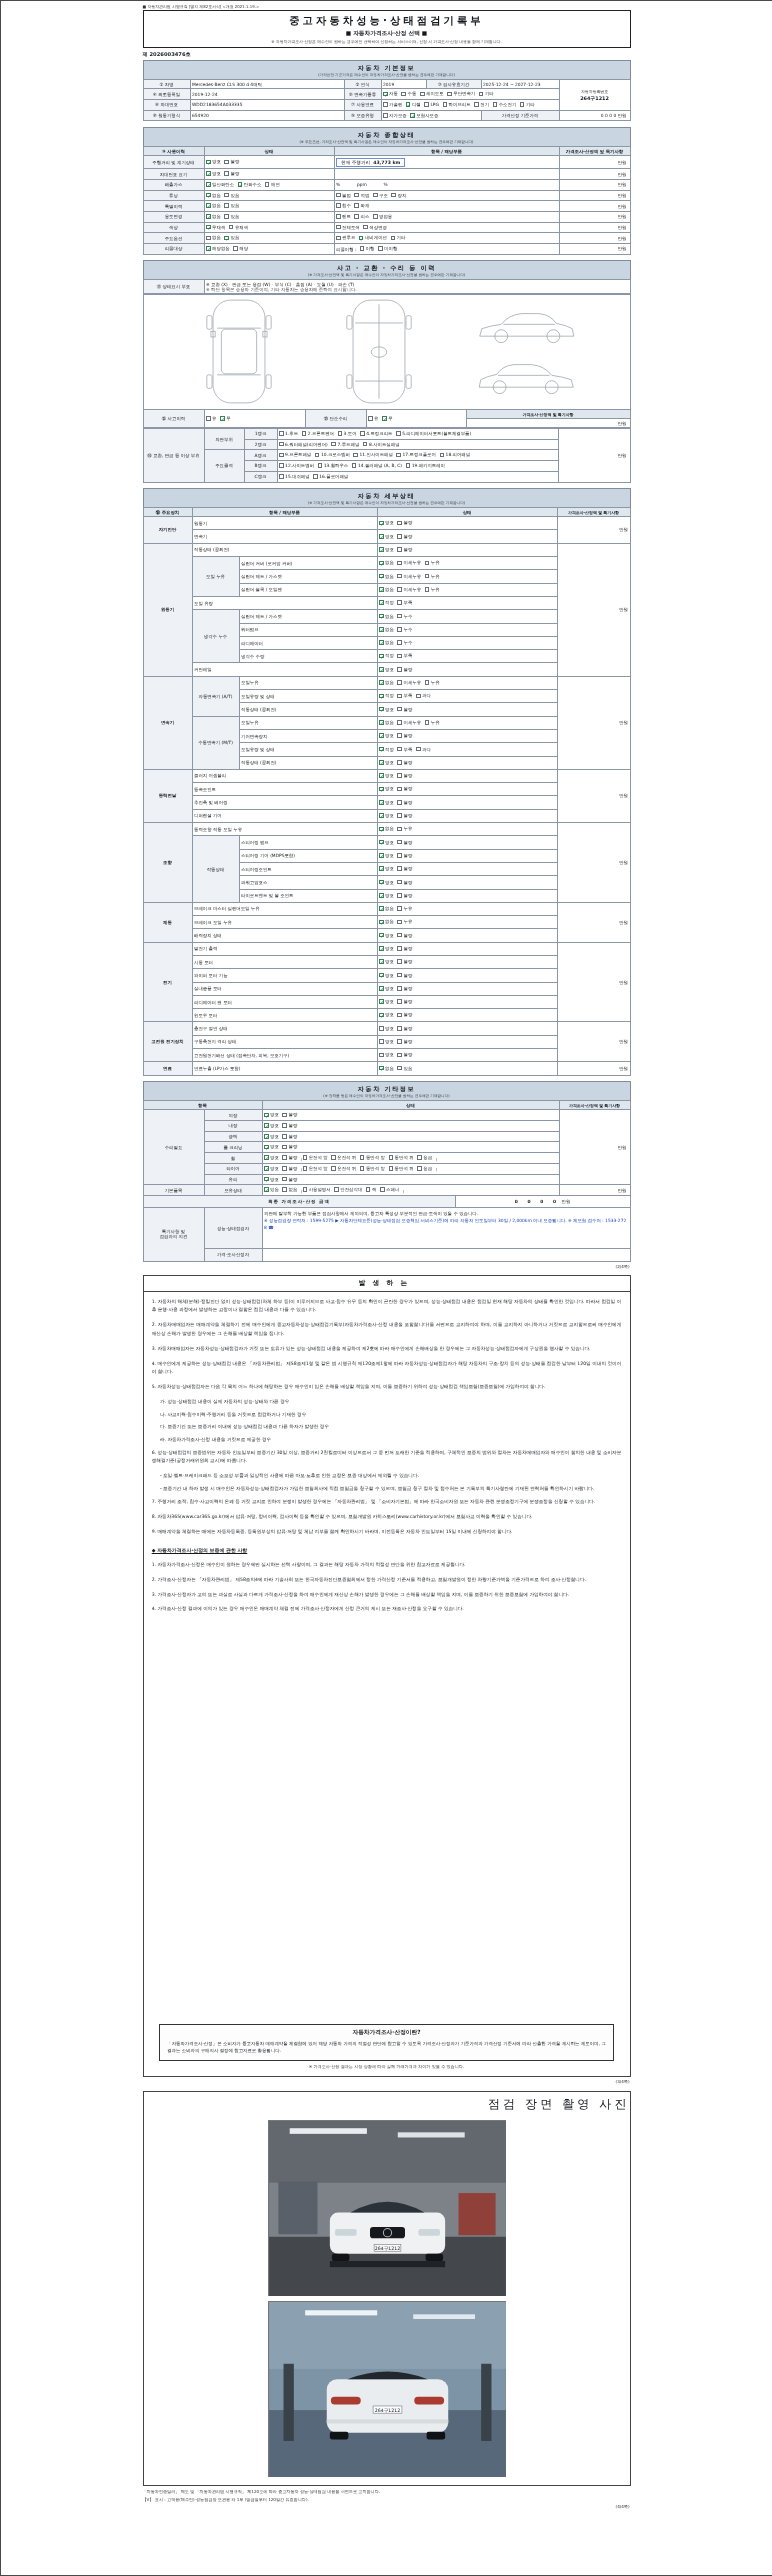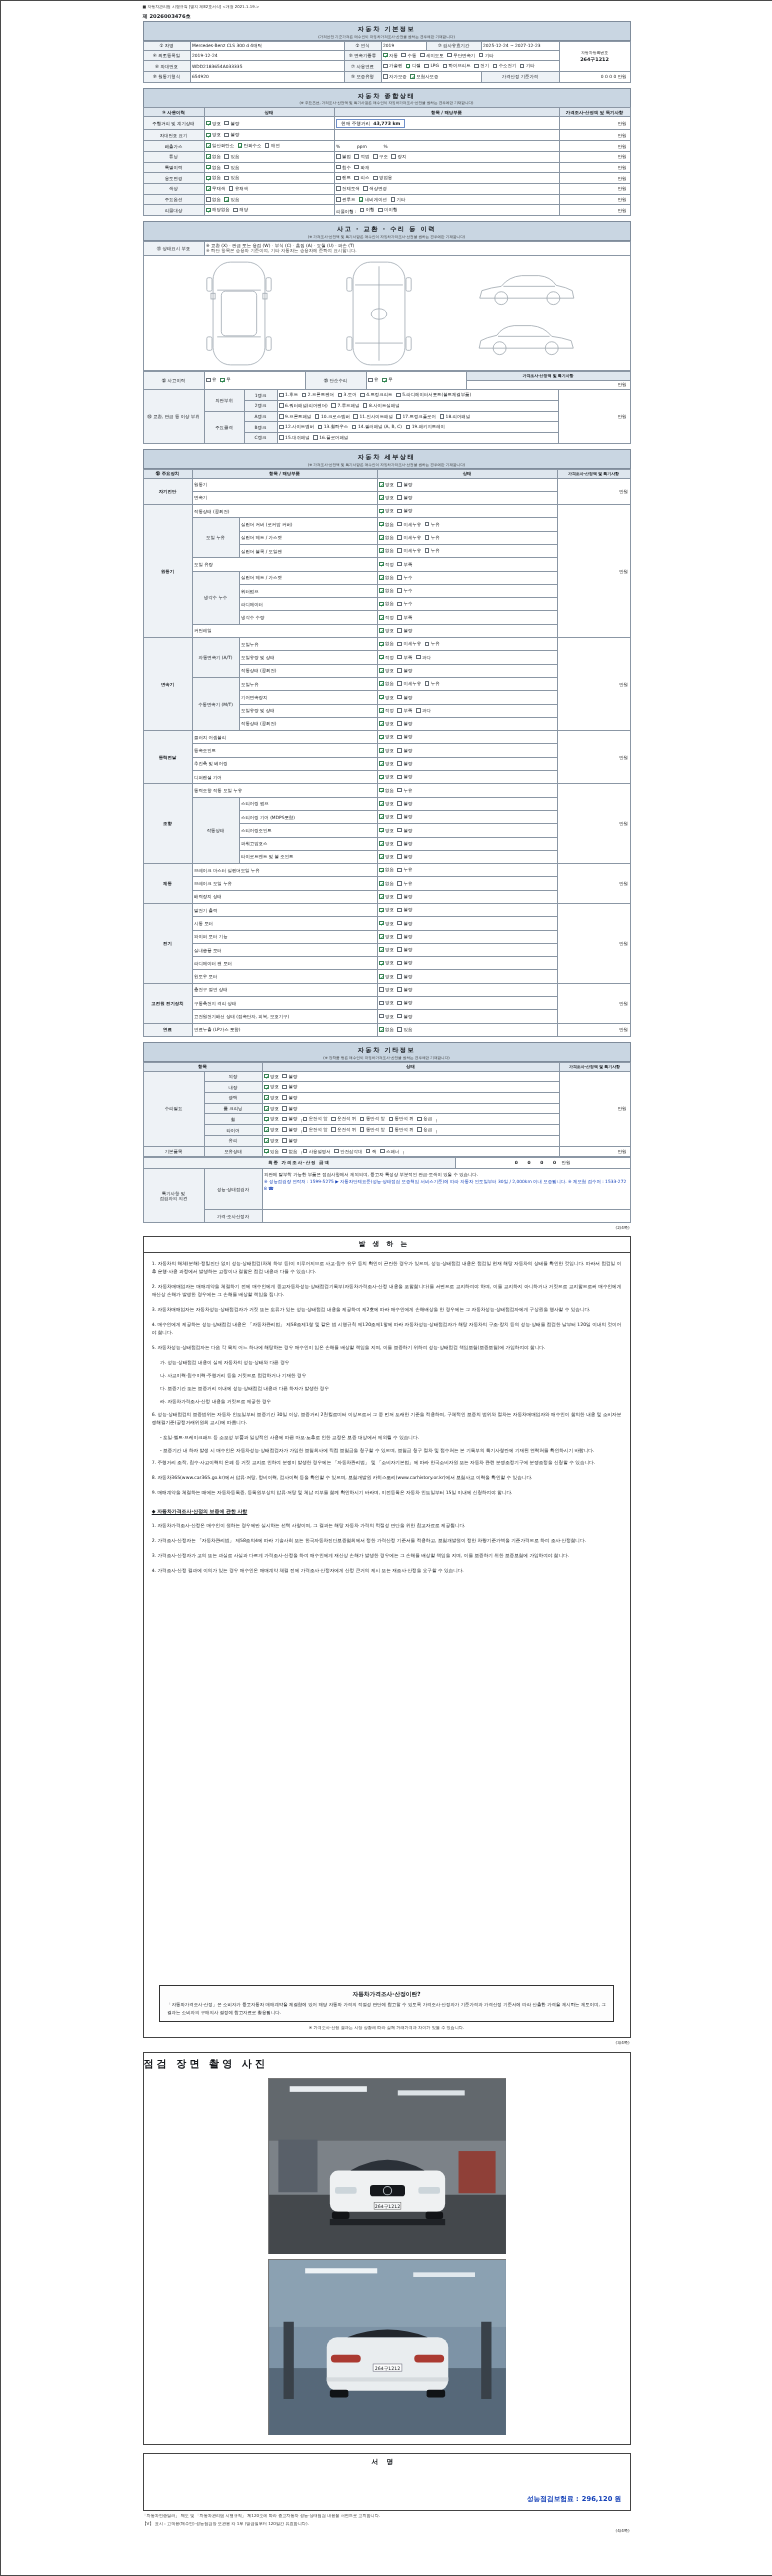--- a/index.html
+++ b/index.html
@@ -49,38 +49,43 @@
 .nt-body{padding:6.2px 8.2px 0;font-size:4.6px;line-height:1.8;text-align:justify}
 .nt-item{margin-bottom:6.7px}
 .nt-sub{padding-left:8.2px;margin-bottom:4.6px}
 .nt-head{font-weight:bold;margin:9.3px 0 6.2px;text-decoration:underline;font-size:4.9px}
 .defwrap{margin-top:auto;padding:0 15.5px 7.2px}
 .defbox{border:0.7px solid #333;padding:4.6px 7.2px;background:#fdfdfd}
 .def-t{text-align:center;font-weight:bold;font-size:5.7px;margin-bottom:2.6px}
 .def-b{font-size:4.4px;line-height:1.7;text-align:justify}
 .def-tail{font-size:4.1px;color:#333;margin-top:3.1px;text-align:center}
 .photobox{border:0.8px solid #444;margin-top:7.2px;padding-bottom:8.2px}
-.ph-title{text-align:left;font-size:10px;font-weight:bold;letter-spacing:3.1px;padding:3.6px 0 2.1px}
+.ph-title{text-align:right;font-size:12px;font-weight:normal;letter-spacing:3.1px;padding:3.6px 0 2.1px}
 .photo{display:block;margin:5.2px auto 0;width:238px;height:176px;border:0.5px solid #777;background:#777}
 .signbox{border:0.8px solid #444;margin-top:8.2px;height:58px;position:relative}
 .sg-title{text-align:center;font-size:6.7px;font-weight:bold;letter-spacing:8.2px;padding:4.1px 0 2.1px}
 .fee{position:absolute;right:8.2px;bottom:6.2px;color:#1440b8;font-weight:bold;font-size:6.7px}
 .fee .fv{margin-left:3.1px}
 .footline{font-size:4.1px;color:#333;margin-top:2.6px}
 .paren{font-size:4.1px;color:#555}
 svg{display:block}
 </style>
 </head>
 <body>
 
 <div class="canvas">
 <div class="doc">
 
   <div class="formref">■ 자동차관리법 시행규칙 [별지 제82호서식] &lt;개정 2021.1.19.&gt;</div>
 
+  <div class="titlebox">
+    <div class="title">중고자동차성능·상태점검기록부</div>
+    <div class="subtitle">■ 자동차가격조사·산정 선택 ■</div>
+    <div class="subnote">※ 자동차가격조사·산정은 매수인이 원하는 경우에만 선택하여 신청하는 서비스이며, 신청 시 가격조사·산정 내용을 함께 기재합니다.</div>
+  </div>
 
   <div class="docno">제 2026003476호</div>
 
   <div class="secbar first">
     <span class="sectitle">자동차 기본정보</span>
     <span class="secnote">(가격산정 기준가격은 매수인이 자동차가격조사·산정을 원하는 경우에만 기재합니다)</span>
   </div>
   <table>
     <colgroup>
           <col style="width:47px">
@@ -1293,26 +1298,20 @@
         <rect x="282" y="184" width="58" height="15" rx="7" fill="#ab3a31"></rect>
         <rect x="112" y="228" width="236" height="8" fill="#d6dbde"></rect>
         <rect x="202" y="202" width="56" height="14" fill="#fbfcfc" stroke="#667"></rect>
         <text x="230" y="213" text-anchor="middle" font-size="9" fill="#1b1e22">264구1212</text>
         <rect x="118" y="252" width="36" height="15" rx="4" fill="#101316"></rect>
         <rect x="306" y="252" width="36" height="15" rx="4" fill="#101316"></rect>
       </svg>
     </div>
   </div>
 
-  <div class="signbox">
-    <div class="sg-title">서명</div>
-    <div class="fee">
-      <span>성능점검보험료 :</span><span class="fv">296,120 원</span>
-    </div>
-  </div>
 
   <div class="footline">「자동차인증딜러」 제도 및 「자동차관리법 시행규칙」 제120조에 따라 중고자동차 성능·상태점검 내용을 서면으로 고지합니다.</div>
   <div class="footline">【V】 표시 : 고객용(매수인)·성능점검장 보관용 각 1부 (발급일부터 120일간 유효합니다).</div>
   <div class="pgmark">(4/4쪽)</div>
 
 </div>
 </div>
 
 
 </body></html>

